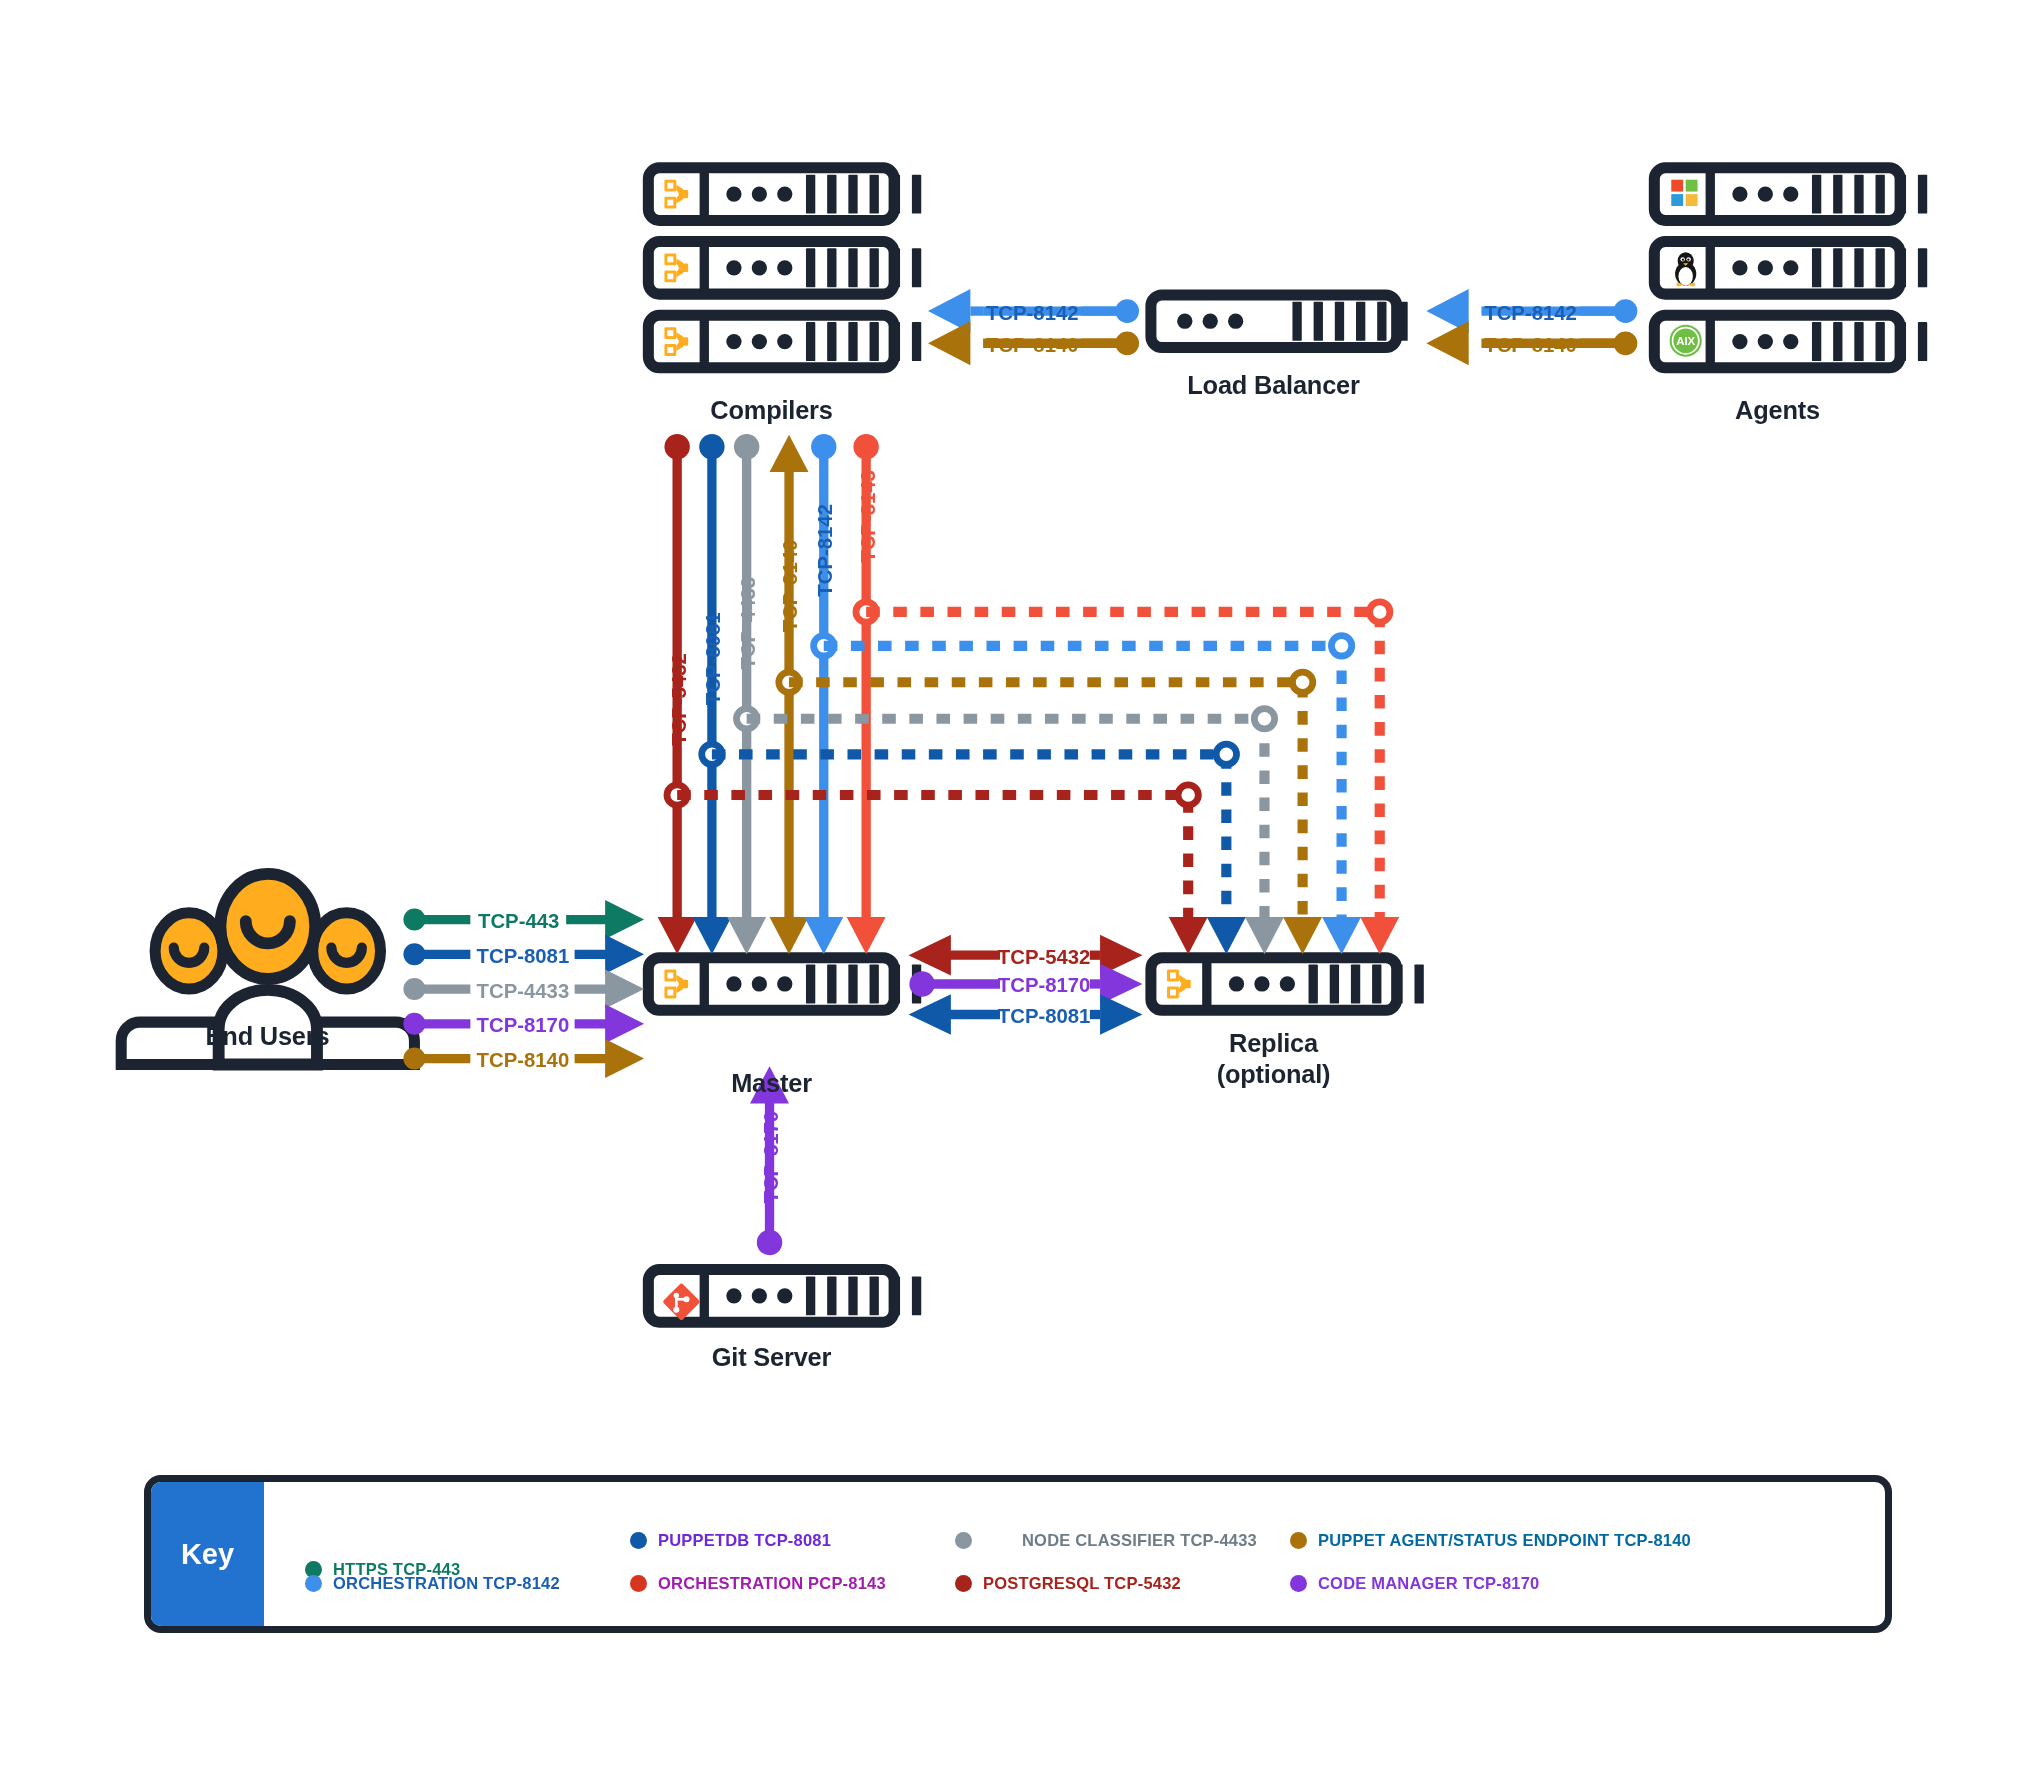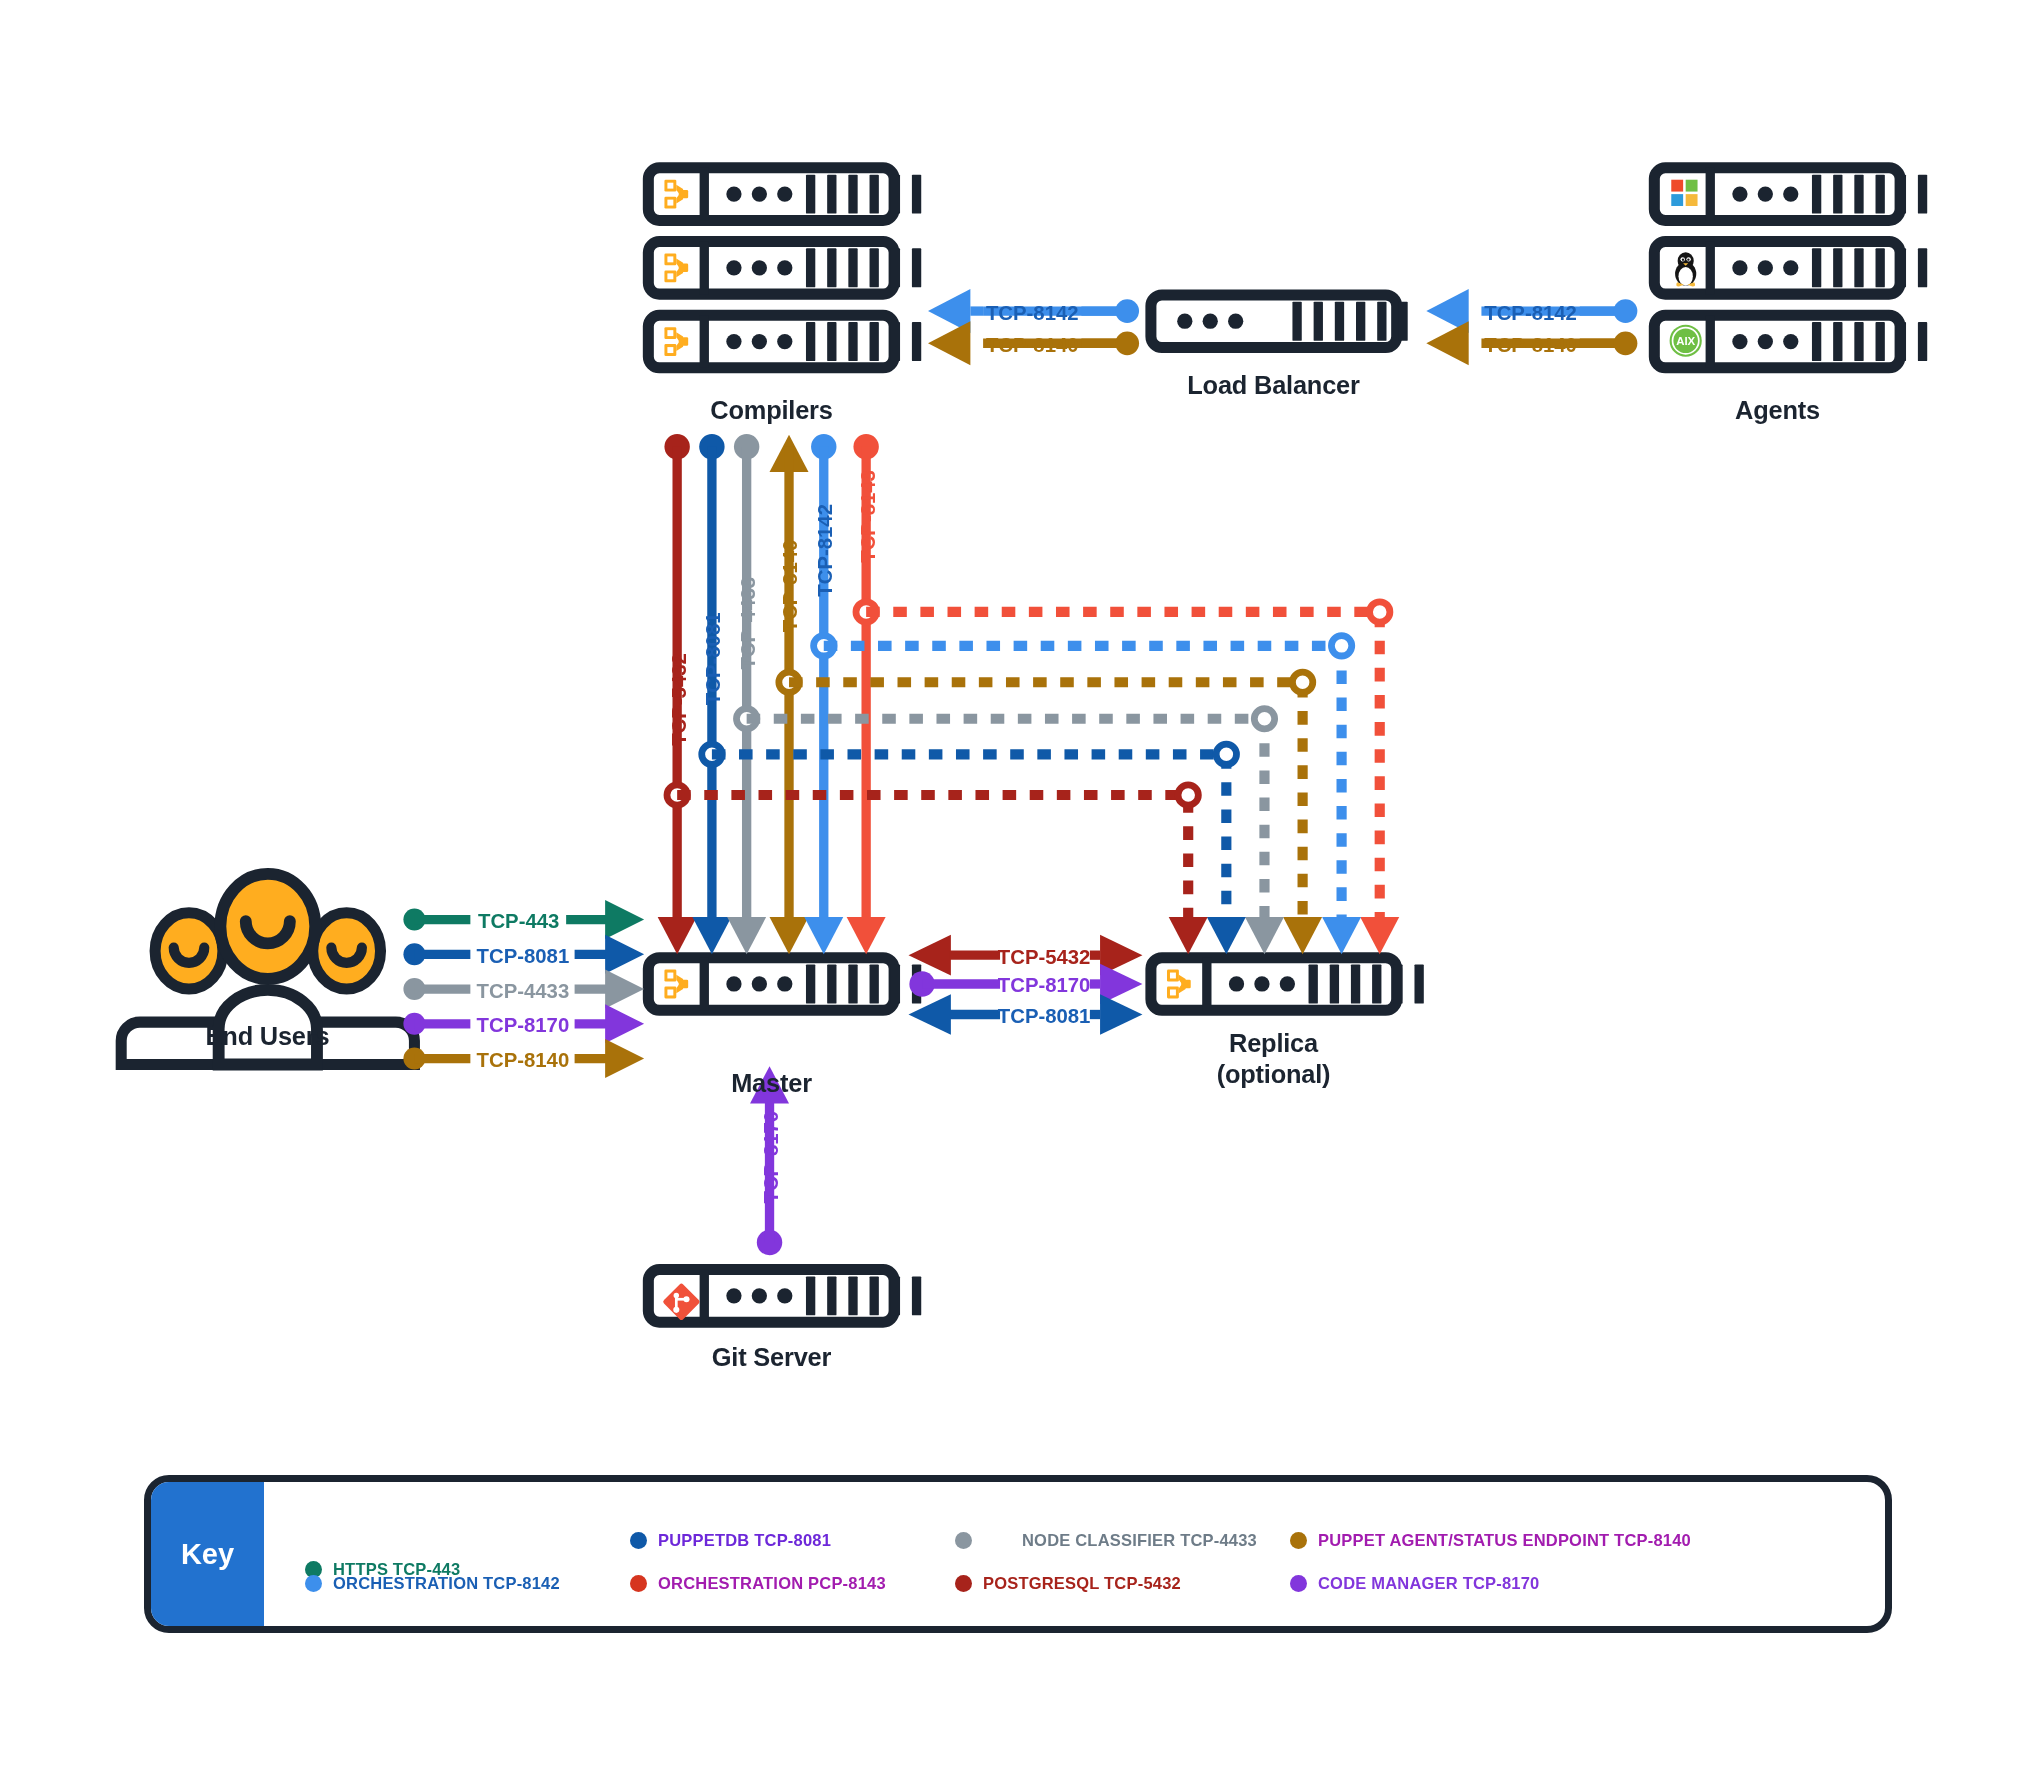--- a/index.html
+++ b/index.html
@@ -10,21 +10,21 @@
 
   .node-label{
     position:absolute; text-align:center; color:#1b2430;
     font-weight:bold; font-size:25.4px; line-height:30.5px;
     font-family:"Liberation Sans",sans-serif; letter-spacing:-0.2px;
   }
 
   
   #key-box{
     position:absolute; left:144px; top:1475px; width:1748px; height:158px;
-    border:7.6px solid #1b2430; border-radius:25px; background:#ffffff;
+    border:7.6px solid #1b2430; border-radius:17px; background:#ffffff;
     box-sizing:border-box; overflow:hidden; display:flex;
   }
   #key-tab{
     width:113px; background:#2272cf; color:#fff; display:flex;
     align-items:center; justify-content:center;
     font-weight:bold; font-size:29px; font-family:"Liberation Sans",sans-serif;
   }
   #key-items{
     flex:1; position:relative;
   }
@@ -485,21 +485,21 @@
         <span class="key-text" style="color:#6d28d9">PUPPETDB TCP-8081</span>
       </div>
 
       <div class="key-item" style="left:691px; top:49px;gap:39px;">
         <span class="key-dot" style="background:#8a96a0"></span>
         <span class="key-text" style="color:#6e7c88">NODE CLASSIFIER TCP-4433</span>
       </div>
 
       <div class="key-item" style="left:1026px; top:49px;">
         <span class="key-dot" style="background:#a9720a"></span>
-        <span class="key-text" style="color:#a21caf">PUPPET AGENT/STATUS ENDPOINT TCP-8140</span>
+        <span class="key-text" style="color:#0369a1">PUPPET AGENT/STATUS ENDPOINT TCP-8140</span>
       </div>
 
       <div class="key-item" style="left:41px; top:92px;">
         <span class="key-dot" style="background:#3d8fec"></span>
         <span class="key-text" style="color:#1a5fb4">ORCHESTRATION TCP-8142</span>
       </div>
 
       <div class="key-item" style="left:366px; top:92px;">
         <span class="key-dot" style="background:#d6351f"></span>
         <span class="key-text" style="color:#a21caf">ORCHESTRATION PCP-8143</span>

